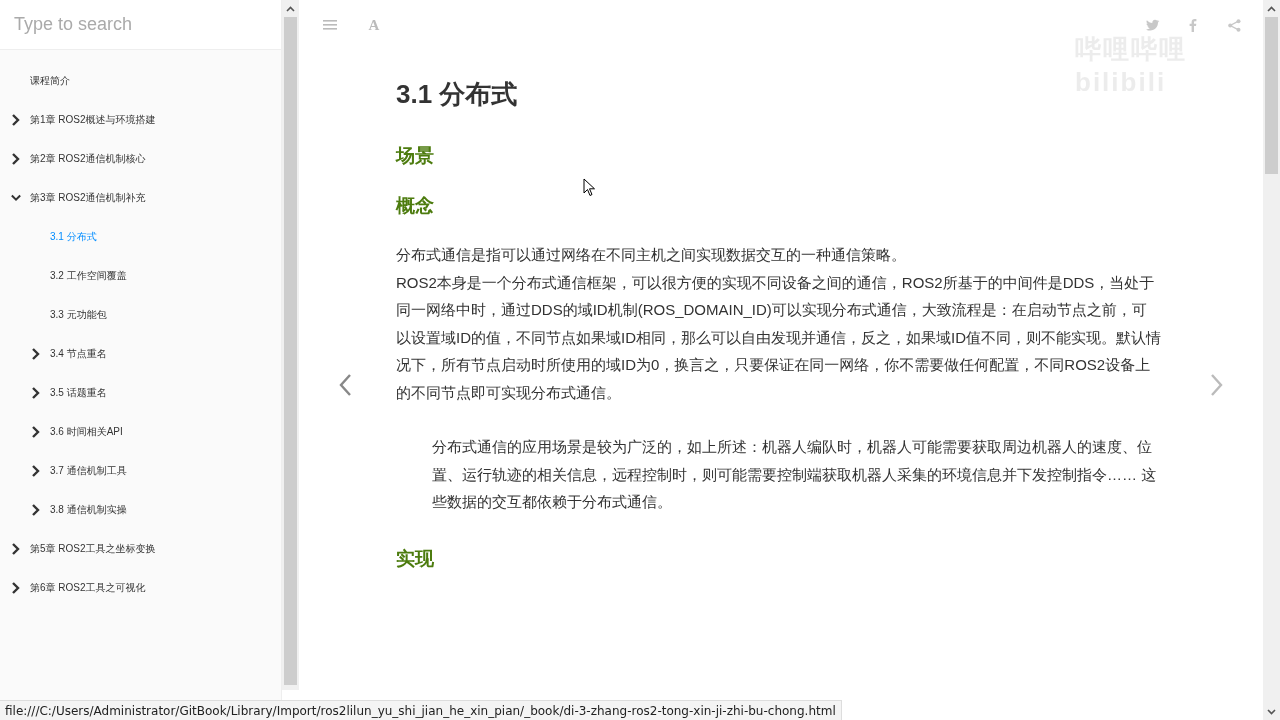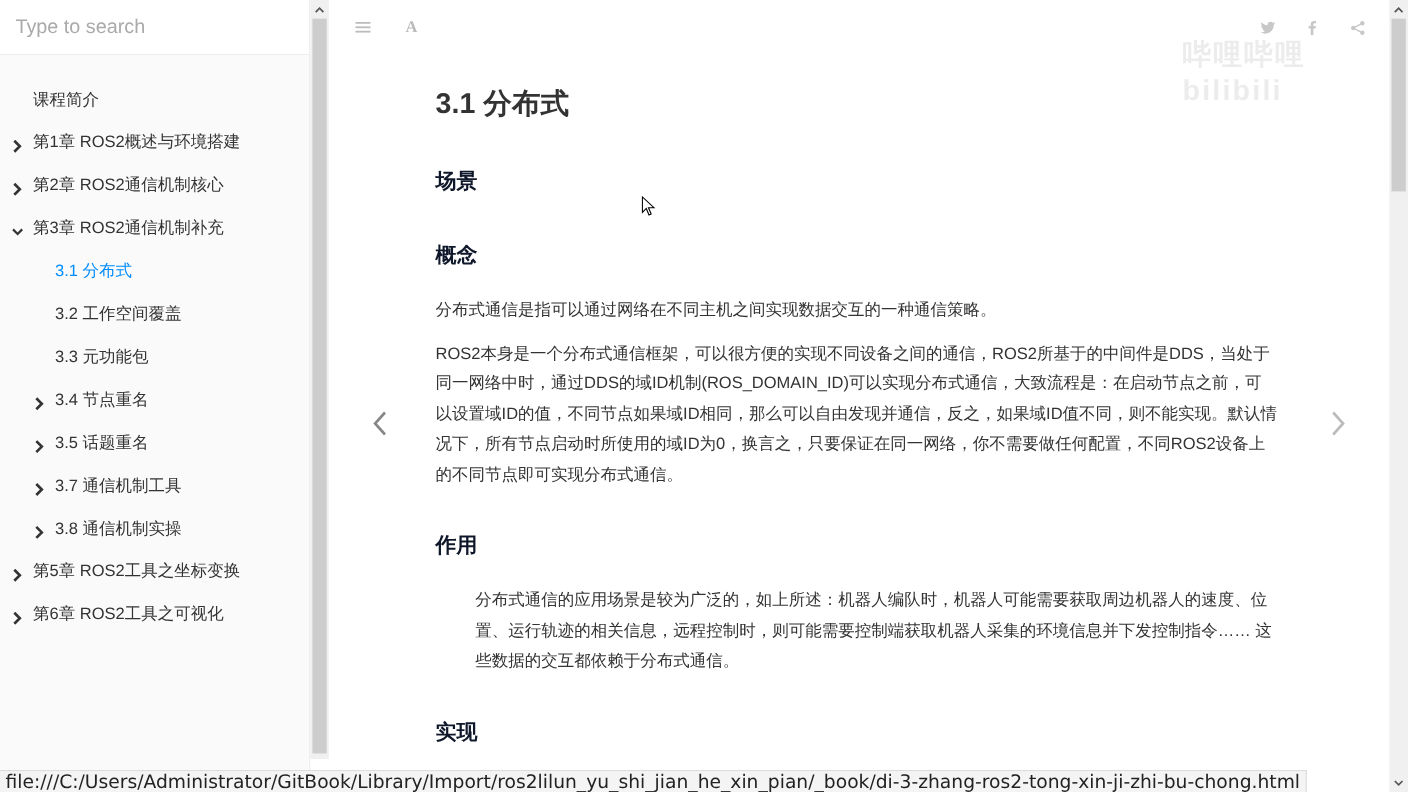--- a/index.html
+++ b/index.html
@@ -5,55 +5,55 @@
   * { box-sizing: border-box; margin: 0; padding: 0; }
   html, body { width: 1280px; height: 720px; overflow: hidden; background: #fff; }
   body { font-family: "Liberation Sans", "DejaVu Sans", sans-serif; color: #333; position: relative; }
 
   
   .sidebar { position: absolute; left: 0; top: 0; width: 282px; height: 720px; background: #fafafa; border-right: 1px solid #eee; overflow: hidden; }
   .search-box { height: 50px; border-bottom: 1px solid #eee; background: #fff; display: flex; align-items: center; padding-left: 14px; }
   .search-box input { border: none; outline: none; background: transparent; font-size: 18px; width: 250px; color: #333; font-family: "Liberation Sans", sans-serif; }
   .search-box input::placeholder { color: #aaa; }
   .toc { list-style: none; padding-top: 11px; }
-  .toc li { height: 39px; display: flex; align-items: flex-end; font-size: 15px; color: #333; position: relative; cursor: pointer; }
+  .toc li { height: 39px; display: flex; align-items: center; font-size: 10px; color: #333; position: relative; cursor: pointer; }
   .toc li.lvl1 { padding-left: 30px; }
   .toc li.lvl2 { padding-left: 50px; }
   .toc li.active { color: #008cff; }
   .toc .chev { position: absolute; width: 12px; height: 12px; display: flex; align-items: center; justify-content: center; }
   .toc li.lvl1 .chev { left: 10px; }
   .toc li.lvl2 .chev { left: 30px; }
   .chev svg { width: 10px; height: 12px; }
 
   
   .sb-scroll { position: absolute; left: 282px; top: 0; width: 17px; height: 690px; background: #f0f0f0; }
   .sb-scroll .up { position: absolute; top: 0; left: 0; width: 17px; height: 17px; display: flex; align-items: center; justify-content: center; }
   .sb-scroll .thumb { position: absolute; top: 17px; left: 2px; width: 13px; height: 668px; background: #cdcdcd; }
 
   
   .main { position: absolute; left: 299px; top: 0; width: 964px; height: 720px; background: #fff; overflow: hidden; }
   .header { position: absolute; top: 0; left: 0; right: 0; height: 50px; }
   .hdr-icon { position: absolute; top: 16px; color: #bbb; display: flex; align-items: center; justify-content: center; width: 20px; height: 18px; }
   .content { position: absolute; left: 97px; top: 74px; width: 765px; }
   .content h1 { font-size: 26px; font-weight: bold; color: #333; line-height: 40px; margin-bottom: 27px; }
-  .content h2 { font-size: 19px; font-weight: bold; color: #0f172a; line-height: 30px; margin-bottom: 20px; margin-top: 37px; }
+  .content h2 { font-size: 19px; font-weight: bold; color: #4d7c0f; line-height: 30px; margin-bottom: 20px; }
   .content p { font-size: 15px; line-height: 27.5px; color: #333; margin-bottom: 17px; }
   .nav-arrow { position: absolute; top: 370px; width: 30px; height: 30px; display: flex; align-items: center; justify-content: center; cursor: pointer; }
 
   
   .main-scroll { position: absolute; left: 1263px; top: 0; width: 17px; height: 720px; background: #f0f0f0; }
   .main-scroll .up { position: absolute; top: 0; left: 0; width: 17px; height: 17px; display: flex; align-items: center; justify-content: center; }
   .main-scroll .down { position: absolute; bottom: 0; left: 0; width: 17px; height: 17px; display: flex; align-items: center; justify-content: center; }
   .main-scroll .thumb { position: absolute; top: 17px; left: 2px; width: 13px; height: 157px; background: #cdcdcd; }
 
   
   .watermark { position: absolute; left: 1075px; top: 32px; font-size: 26px; font-weight: bold; color: rgba(200,200,200,0.35); letter-spacing: 2px; pointer-events: none; }
 
   
-  .statusbar { position: absolute; left: 0; top: 700px; height: 20px; background: #f4f4f4; border: 1px solid #ddd; border-left: none; border-bottom: none; padding: 0 5px; font-size: 17px; line-height: 20px; color: #222; font-family: "DejaVu Sans", sans-serif; white-space: nowrap; }
+  .statusbar { position: absolute; left: 0; top: 700px; height: 20px; background: #f4f4f4; border: 1px solid #ddd; border-left: none; border-bottom: none; padding: 0 5px; font-size: 12px; line-height: 20px; color: #222; font-family: "DejaVu Sans", sans-serif; white-space: nowrap; }
 
   .cursor { position: absolute; left: 583px; top: 178px; width: 14px; height: 20px; }
 </style>
 </head>
 <body>
 
 <nav class="sidebar">
   <div class="search-box">
     <input type="text" placeholder="Type to search" style="">
   </div>
@@ -102,20 +102,28 @@
         </span>
       <span>3.4 节点重名</span>
     </li>
     <li class="lvl2">
       <span class="chev">
           <svg viewBox="0 0 10 12">
             <path d="M2 1 L7 6 L2 11" stroke="#333" stroke-width="2.4" fill="none"></path>
           </svg>
         </span>
       <span>3.5 话题重名</span>
+    </li>
+    <li class="lvl2">
+      <span class="chev">
+          <svg viewBox="0 0 10 12">
+            <path d="M2 1 L7 6 L2 11" stroke="#333" stroke-width="2.4" fill="none"></path>
+          </svg>
+        </span>
+      <span>3.6 时间相关API</span>
     </li>
     <li class="lvl2">
       <span class="chev">
           <svg viewBox="0 0 10 12">
             <path d="M2 1 L7 6 L2 11" stroke="#333" stroke-width="2.4" fill="none"></path>
           </svg>
         </span>
       <span>3.7 通信机制工具</span>
     </li>
     <li class="lvl2">
@@ -183,24 +191,23 @@
         </svg>
     </span>
   </div>
 
   <article class="content">
     <h1>3.1 分布式</h1>
 
     <h2>场景</h2>
 
     <h2>概念</h2>
-    <p style="margin-bottom:12px;">分布式通信是指可以通过网络在不同主机之间实现数据交互的一种通信策略。</p>
+    <p style="margin-bottom:0;">分布式通信是指可以通过网络在不同主机之间实现数据交互的一种通信策略。</p>
     <p style="margin-bottom:27px;">ROS2本身是一个分布式通信框架，可以很方便的实现不同设备之间的通信，ROS2所基于的中间件是DDS，当处于同一网络中时，通过DDS的域ID机制(ROS_DOMAIN_ID)可以实现分布式通信，大致流程是：在启动节点之前，可以设置域ID的值，不同节点如果域ID相同，那么可以自由发现并通信，反之，如果域ID值不同，则不能实现。默认情况下，所有节点启动时所使用的域ID为0，换言之，只要保证在同一网络，你不需要做任何配置，不同ROS2设备上的不同节点即可实现分布式通信。</p>
 
-    <h2>作用</h2>
     <p style="margin-bottom:28px;margin-left:36px;">分布式通信的应用场景是较为广泛的，如上所述：机器人编队时，机器人可能需要获取周边机器人的速度、位置、运行轨迹的相关信息，远程控制时，则可能需要控制端获取机器人采集的环境信息并下发控制指令…… 这些数据的交互都依赖于分布式通信。</p>
 
     <h2>实现</h2>
   </article>
 
   <div class="nav-arrow" style="left:31px;">
     <svg width="14" height="24" viewBox="0 0 14 24">
         <path d="M12 2 L3 12 L12 22" stroke="#888" stroke-width="2.4" fill="none"></path>
       </svg>
   </div>

